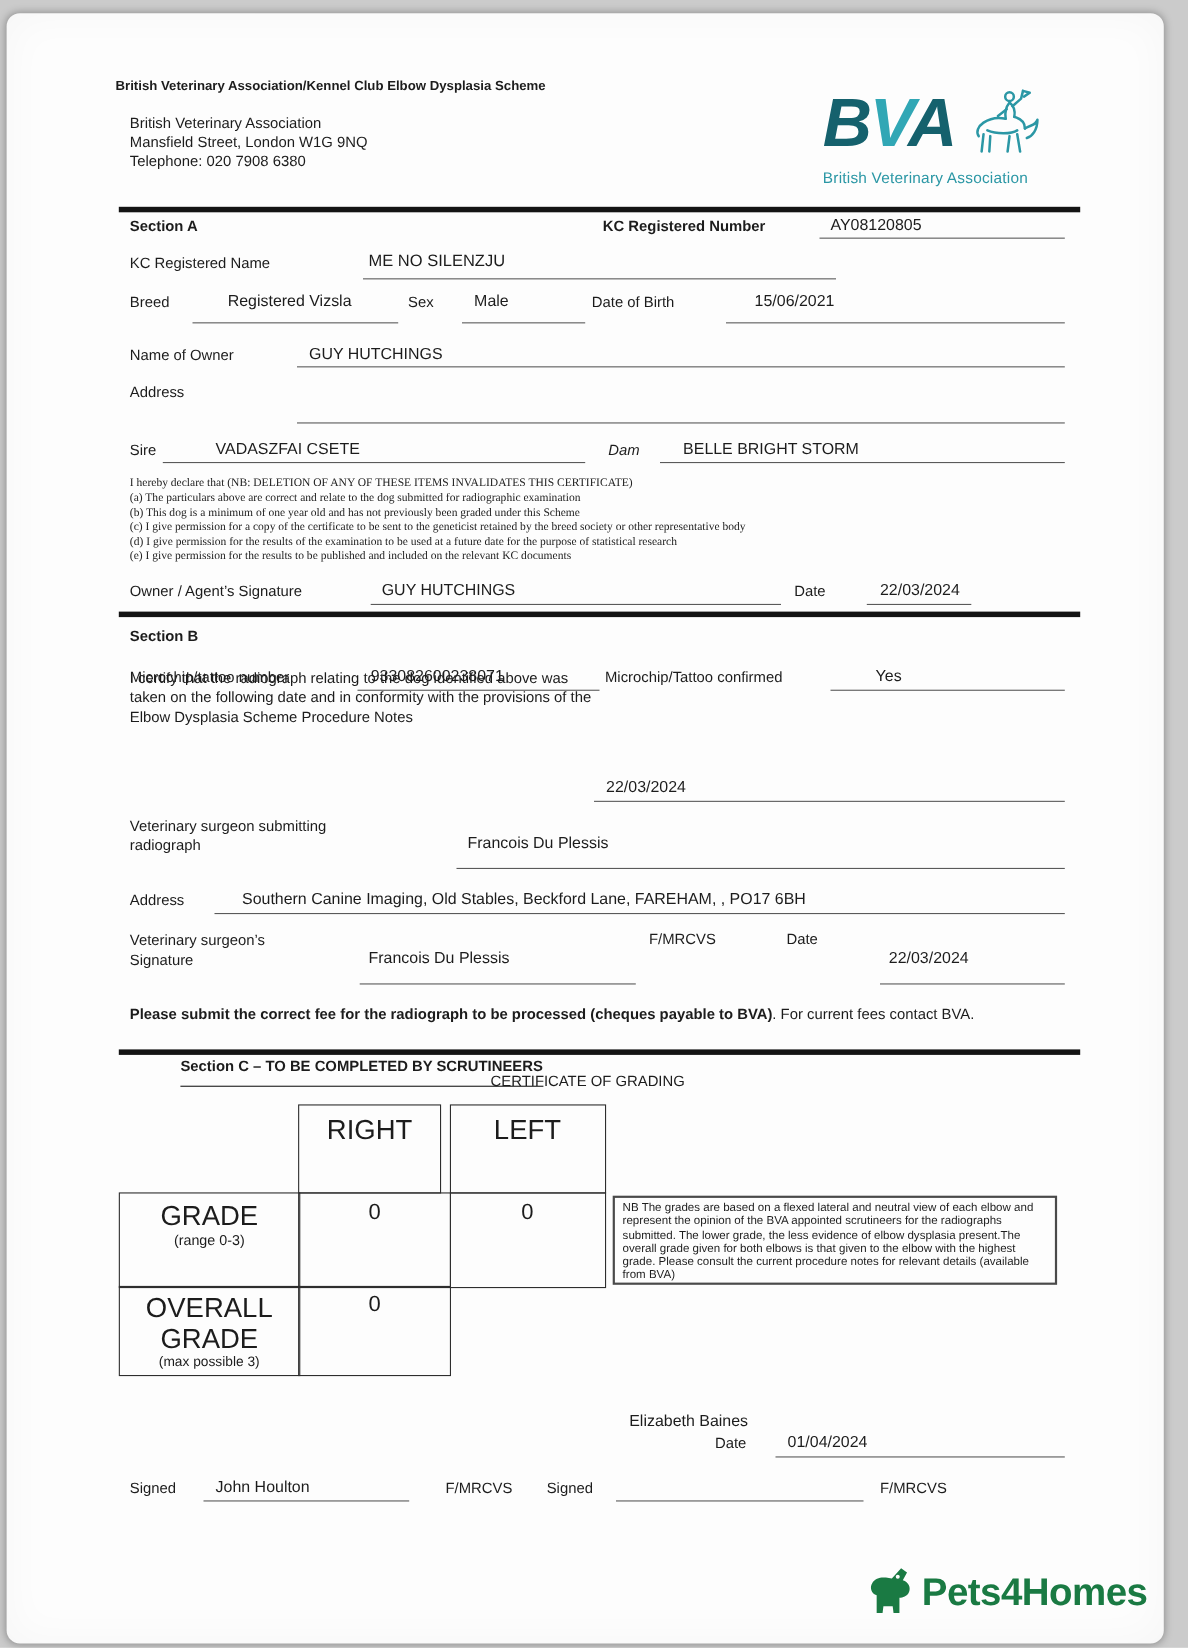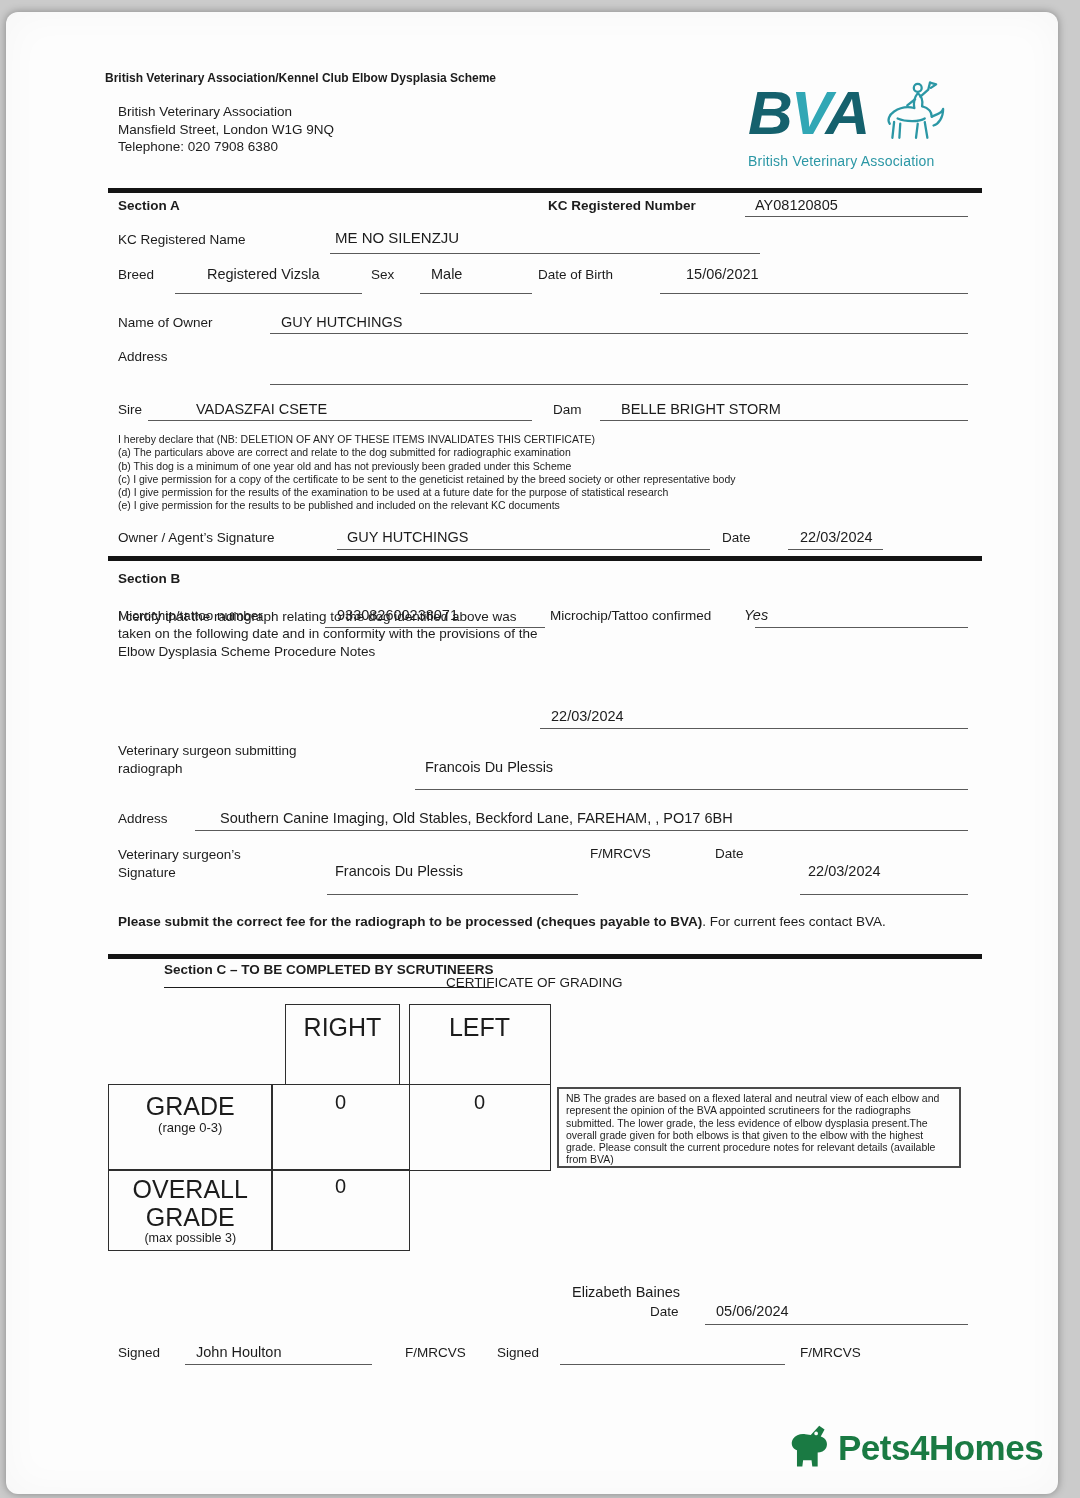--- a/index.html
+++ b/index.html
@@ -91,25 +91,25 @@
   <div class="abs lbl" style="left:118px;top:315px;">Name of Owner</div>
   <div class="abs val" style="left:281px;top:314px;">GUY HUTCHINGS</div>
   <div class="abs line" style="left:270px;top:333px;width:698px;"></div>
 
   <div class="abs lbl" style="left:118px;top:349px;">Address</div>
   <div class="abs line" style="left:270px;top:384px;width:698px;"></div>
 
   <div class="abs lbl" style="left:118px;top:402px;">Sire</div>
   <div class="abs val" style="left:196px;top:401px;">VADASZFAI CSETE</div>
   <div class="abs line" style="left:148px;top:420px;width:384px;"></div>
-  <div class="abs lbl" style="left:553px;top:402px;">Dam</div>
+  <div class="abs lbl" style="left:553px;top:402px;font-style:italic;">Dam</div>
   <div class="abs val" style="left:621px;top:401px;">BELLE BRIGHT STORM</div>
   <div class="abs line" style="left:600px;top:420px;width:368px;"></div>
 
-  <div class="abs small" style="left:118px;top:433px;">
+  <div class="abs small" style="left:118px;top:433px;font-family:Liberation Serif, serif;">
     <div>I hereby declare that (NB: DELETION OF ANY OF THESE ITEMS INVALIDATES THIS CERTIFICATE)</div>
     <div>(a) The particulars above are correct and relate to the dog submitted for radiographic examination</div>
     <div>(b) This dog is a minimum of one year old and has not previously been graded under this Scheme</div>
     <div>(c) I give permission for a copy of the certificate to be sent to the geneticist retained by the breed society or other representative body</div>
     <div>(d) I give permission for the results of the examination to be used at a future date for the purpose of statistical research</div>
     <div>(e) I give permission for the results to be published and included on the relevant KC documents</div>
   </div>
 
   <div class="abs lbl" style="left:118px;top:530px;">Owner / Agent’s Signature</div>
   <div class="abs val" style="left:347px;top:529px;">GUY HUTCHINGS</div>
@@ -118,21 +118,21 @@
   <div class="abs val" style="left:800px;top:529px;">22/03/2024</div>
   <div class="abs line" style="left:788px;top:549px;width:95px;"></div>
 
   <div class="abs bar" style="top:556px;"></div>
   <div class="abs lbl b" style="left:118px;top:571px;">Section B</div>
 
   <div class="abs lbl" style="left:118px;top:608px;">Microchip/tattoo number</div>
   <div class="abs val" style="left:337px;top:607px;">933082600238071</div>
   <div class="abs line" style="left:325px;top:627px;width:220px;"></div>
   <div class="abs lbl" style="left:550px;top:608px;">Microchip/Tattoo confirmed</div>
-  <div class="abs val" style="left:744px;top:607px;font-style:italic;">Yes</div>
+  <div class="abs val" style="left:796px;top:607px;">Yes</div>
   <div class="abs line" style="left:755px;top:627px;width:213px;"></div>
 
   <div class="abs" style="left:118px;top:608px;width:425px;font-size:13.5px;line-height:17.4px;">I certify that the radiograph relating to the dog identified above was taken on the following date and in conformity with the provisions of the Elbow Dysplasia Scheme Procedure Notes</div>
   <div class="abs val" style="left:551px;top:708px;">22/03/2024</div>
   <div class="abs line" style="left:540px;top:728px;width:428px;"></div>
 
   <div class="abs" style="left:118px;top:742px;font-size:13.5px;line-height:17.5px;">
     <div>Veterinary surgeon submitting</div>
     <div>radiograph</div>
   </div>
@@ -155,21 +155,21 @@
   <div class="abs line" style="left:800px;top:894px;width:168px;"></div>
 
   <div class="abs" style="left:118px;top:913px;width:852px;font-size:13.5px;line-height:17.5px;">
     <span class="b">Please submit the correct fee for the radiograph to be processed (cheques payable to BVA)</span><span>. For current fees contact BVA.</span>
   </div>
 
   <div class="abs bar" style="top:954px;"></div>
   <div class="abs lbl b" style="left:118px;top:962px;border-bottom:1.8px solid #1c1c1c;padding-bottom:10px;margin-left:46px;">Section C – TO BE COMPLETED BY SCRUTINEERS</div>
   <div class="abs" style="left:446px;top:975px;font-size:13.5px;">CERTIFICATE OF GRADING</div>
 
-  <div class="cell" style="left:285px;top:1004px;width:115px;height:81px;padding-top:8px;">
+  <div class="cell" style="left:271px;top:1004px;width:130px;height:81px;padding-top:8px;">
     <div class="big">RIGHT</div>
   </div>
   <div class="cell" style="left:408.5px;top:1004px;width:142px;height:81px;padding-top:8px;">
     <div class="big">LEFT</div>
   </div>
 
   <div class="cell" style="left:108px;top:1084px;width:164.5px;height:86.5px;padding-top:7px;">
     <div class="big">GRADE</div>
     <div class="note">(range 0-3)</div>
   </div>
@@ -185,21 +185,21 @@
     <div class="big">GRADE</div>
     <div style="font-size:12.5px;line-height:15px;">(max possible 3)</div>
   </div>
   <div class="cell" style="left:271px;top:1169px;width:139px;height:82px;padding-top:5px;">
     <div class="zero">0</div>
   </div>
 
   <div class="abs" style="left:557px;top:1087px;width:404px;height:81px;border:2px solid #4a4a4a;box-sizing:border-box;padding:3px 7px;font-size:10.5px;line-height:12.3px;color:#1e1e1e;">NB The grades are based on a flexed lateral and neutral view of each elbow and represent the opinion of the BVA appointed scrutineers for the radiographs submitted. The lower grade, the less evidence of elbow dysplasia present.The overall grade given for both elbows is that given to the elbow with the highest grade. Please consult the current procedure notes for relevant details (available from BVA)</div>
 
   <div class="abs lbl" style="left:650px;top:1304px;">Date</div>
-  <div class="abs val" style="left:716px;top:1303px;">05/06/2024</div>
+  <div class="abs val" style="left:716px;top:1303px;">01/04/2024</div>
   <div class="abs line" style="left:705px;top:1324px;width:263px;"></div>
 
   <div class="abs lbl" style="left:118px;top:1345px;">Signed</div>
   <div class="abs val" style="left:196px;top:1344px;">John Houlton</div>
   <div class="abs line" style="left:185px;top:1364px;width:187px;"></div>
   <div class="abs lbl" style="left:405px;top:1345px;">F/MRCVS</div>
   <div class="abs lbl" style="left:497px;top:1345px;">Signed</div>
   <div class="abs val" style="left:572px;top:1284px;">Elizabeth Baines</div>
   <div class="abs line" style="left:560px;top:1364px;width:225px;"></div>
   <div class="abs lbl" style="left:800px;top:1345px;">F/MRCVS</div>

